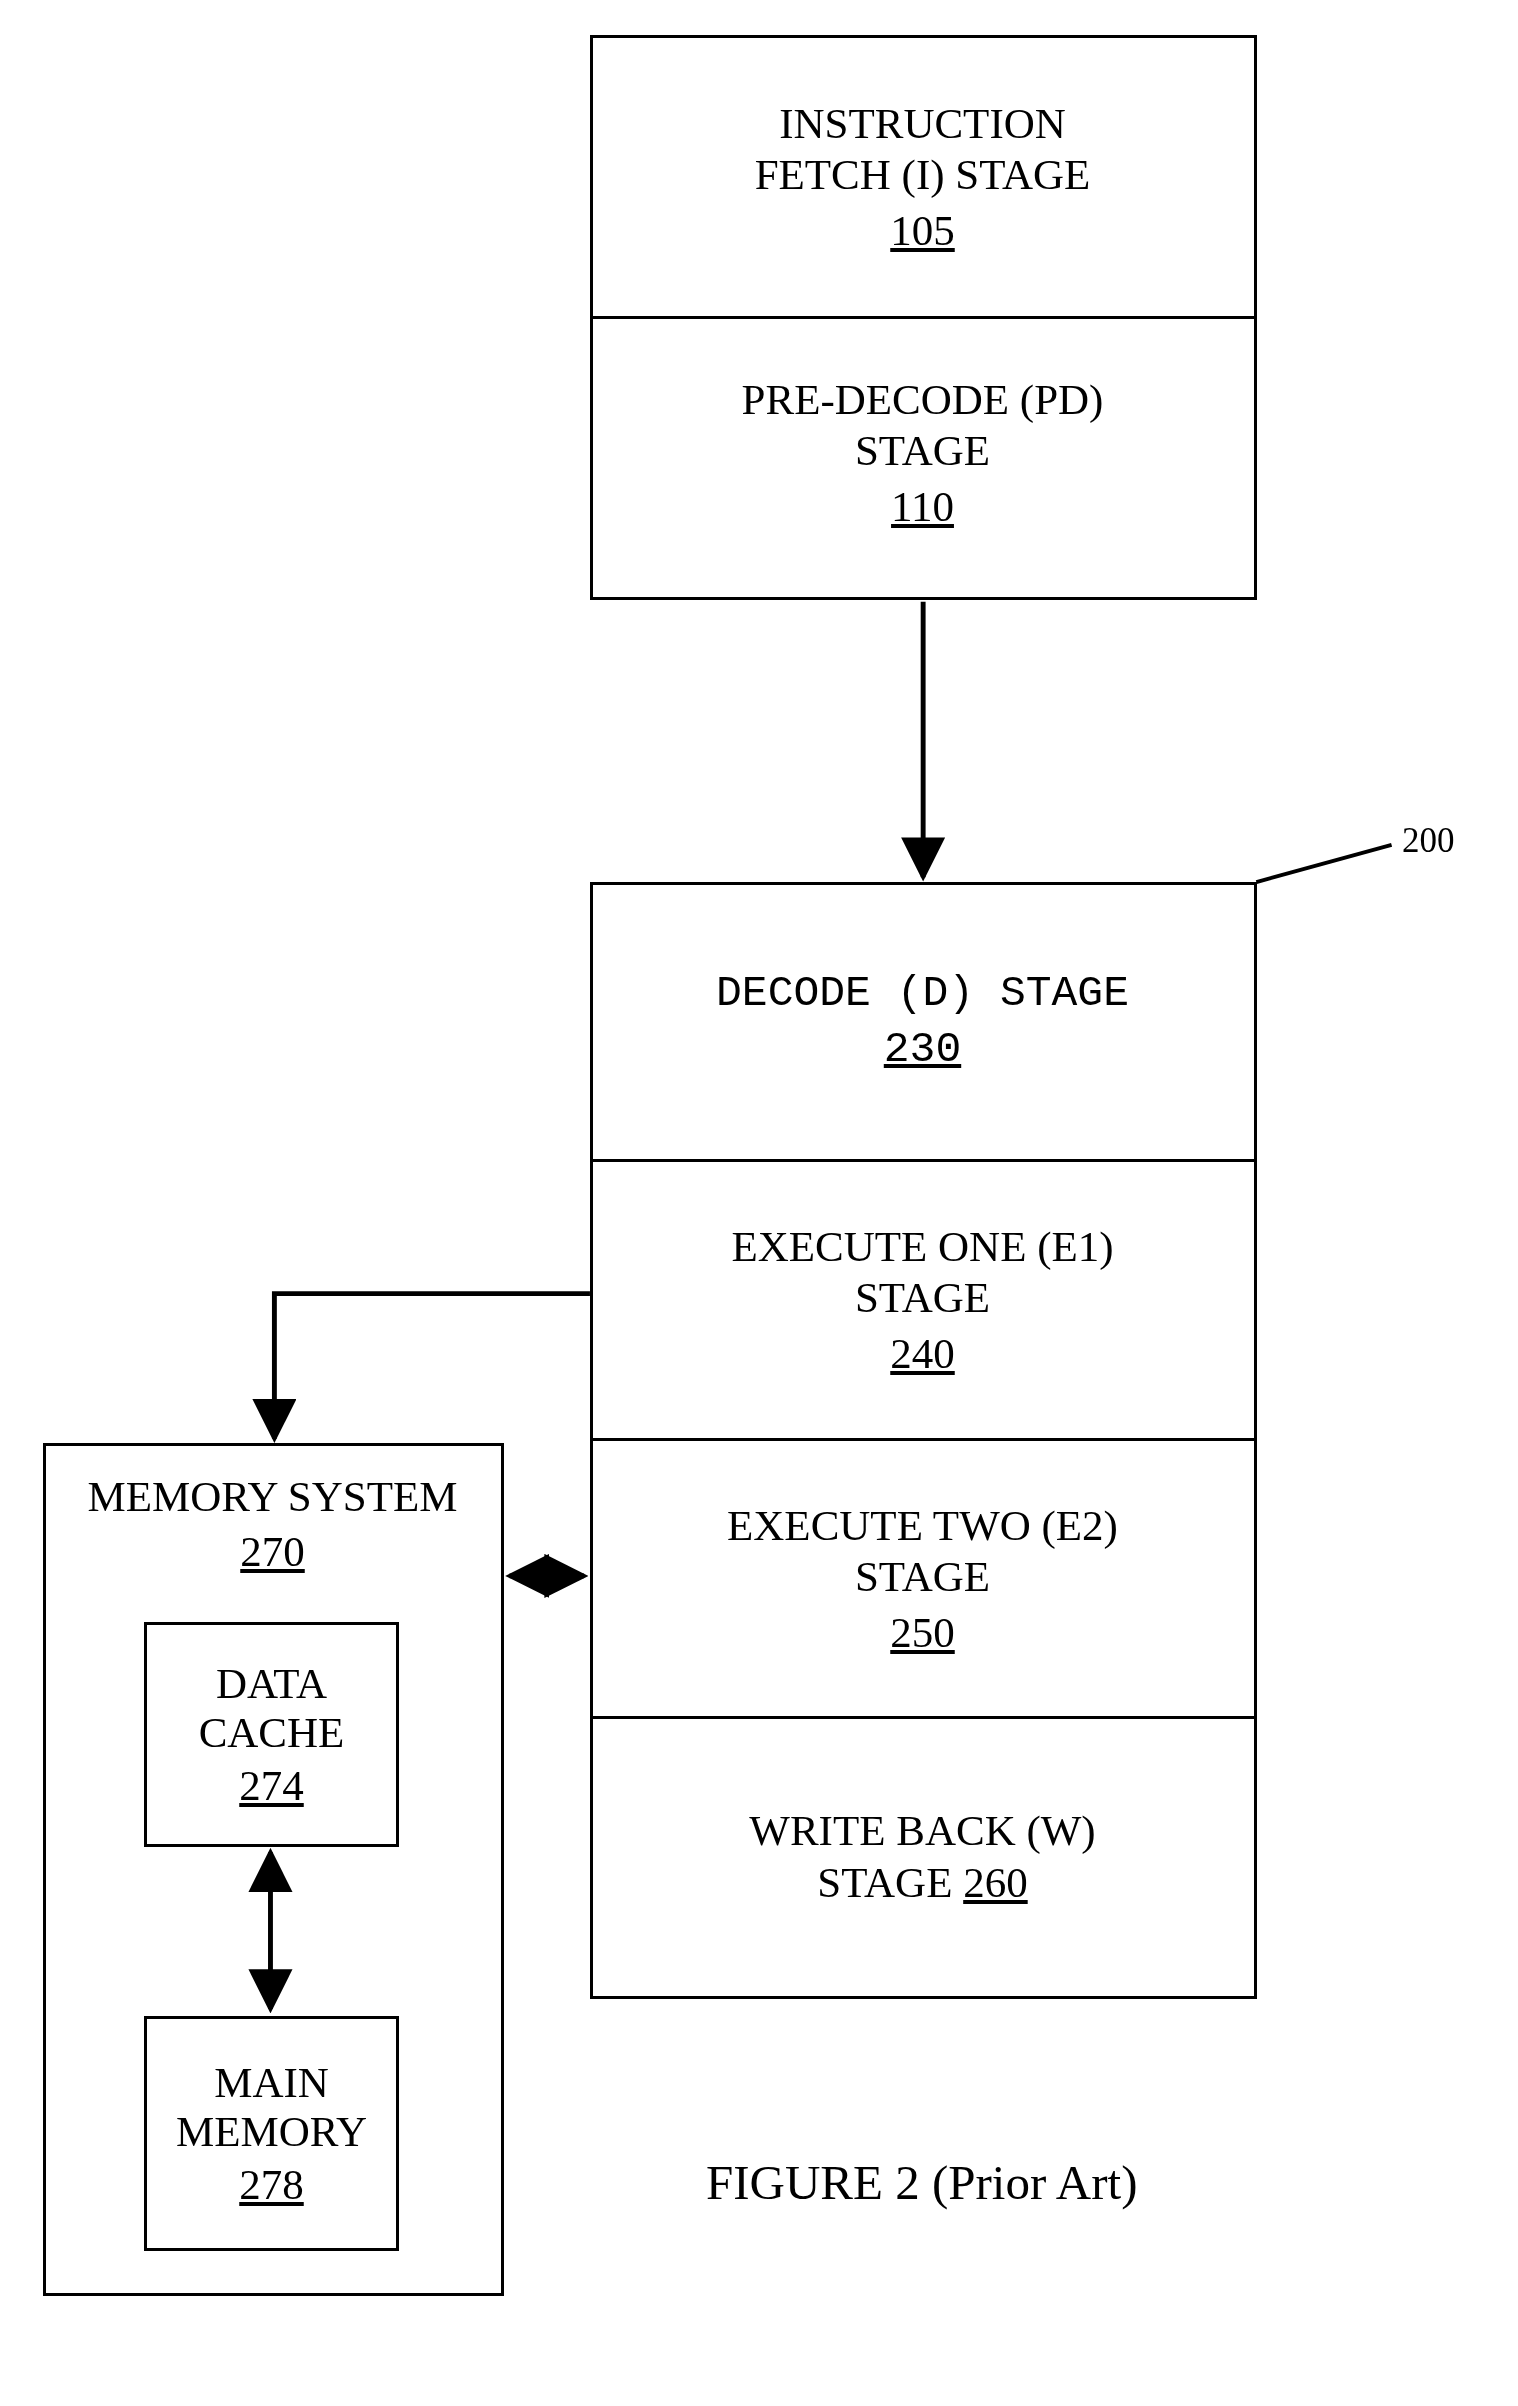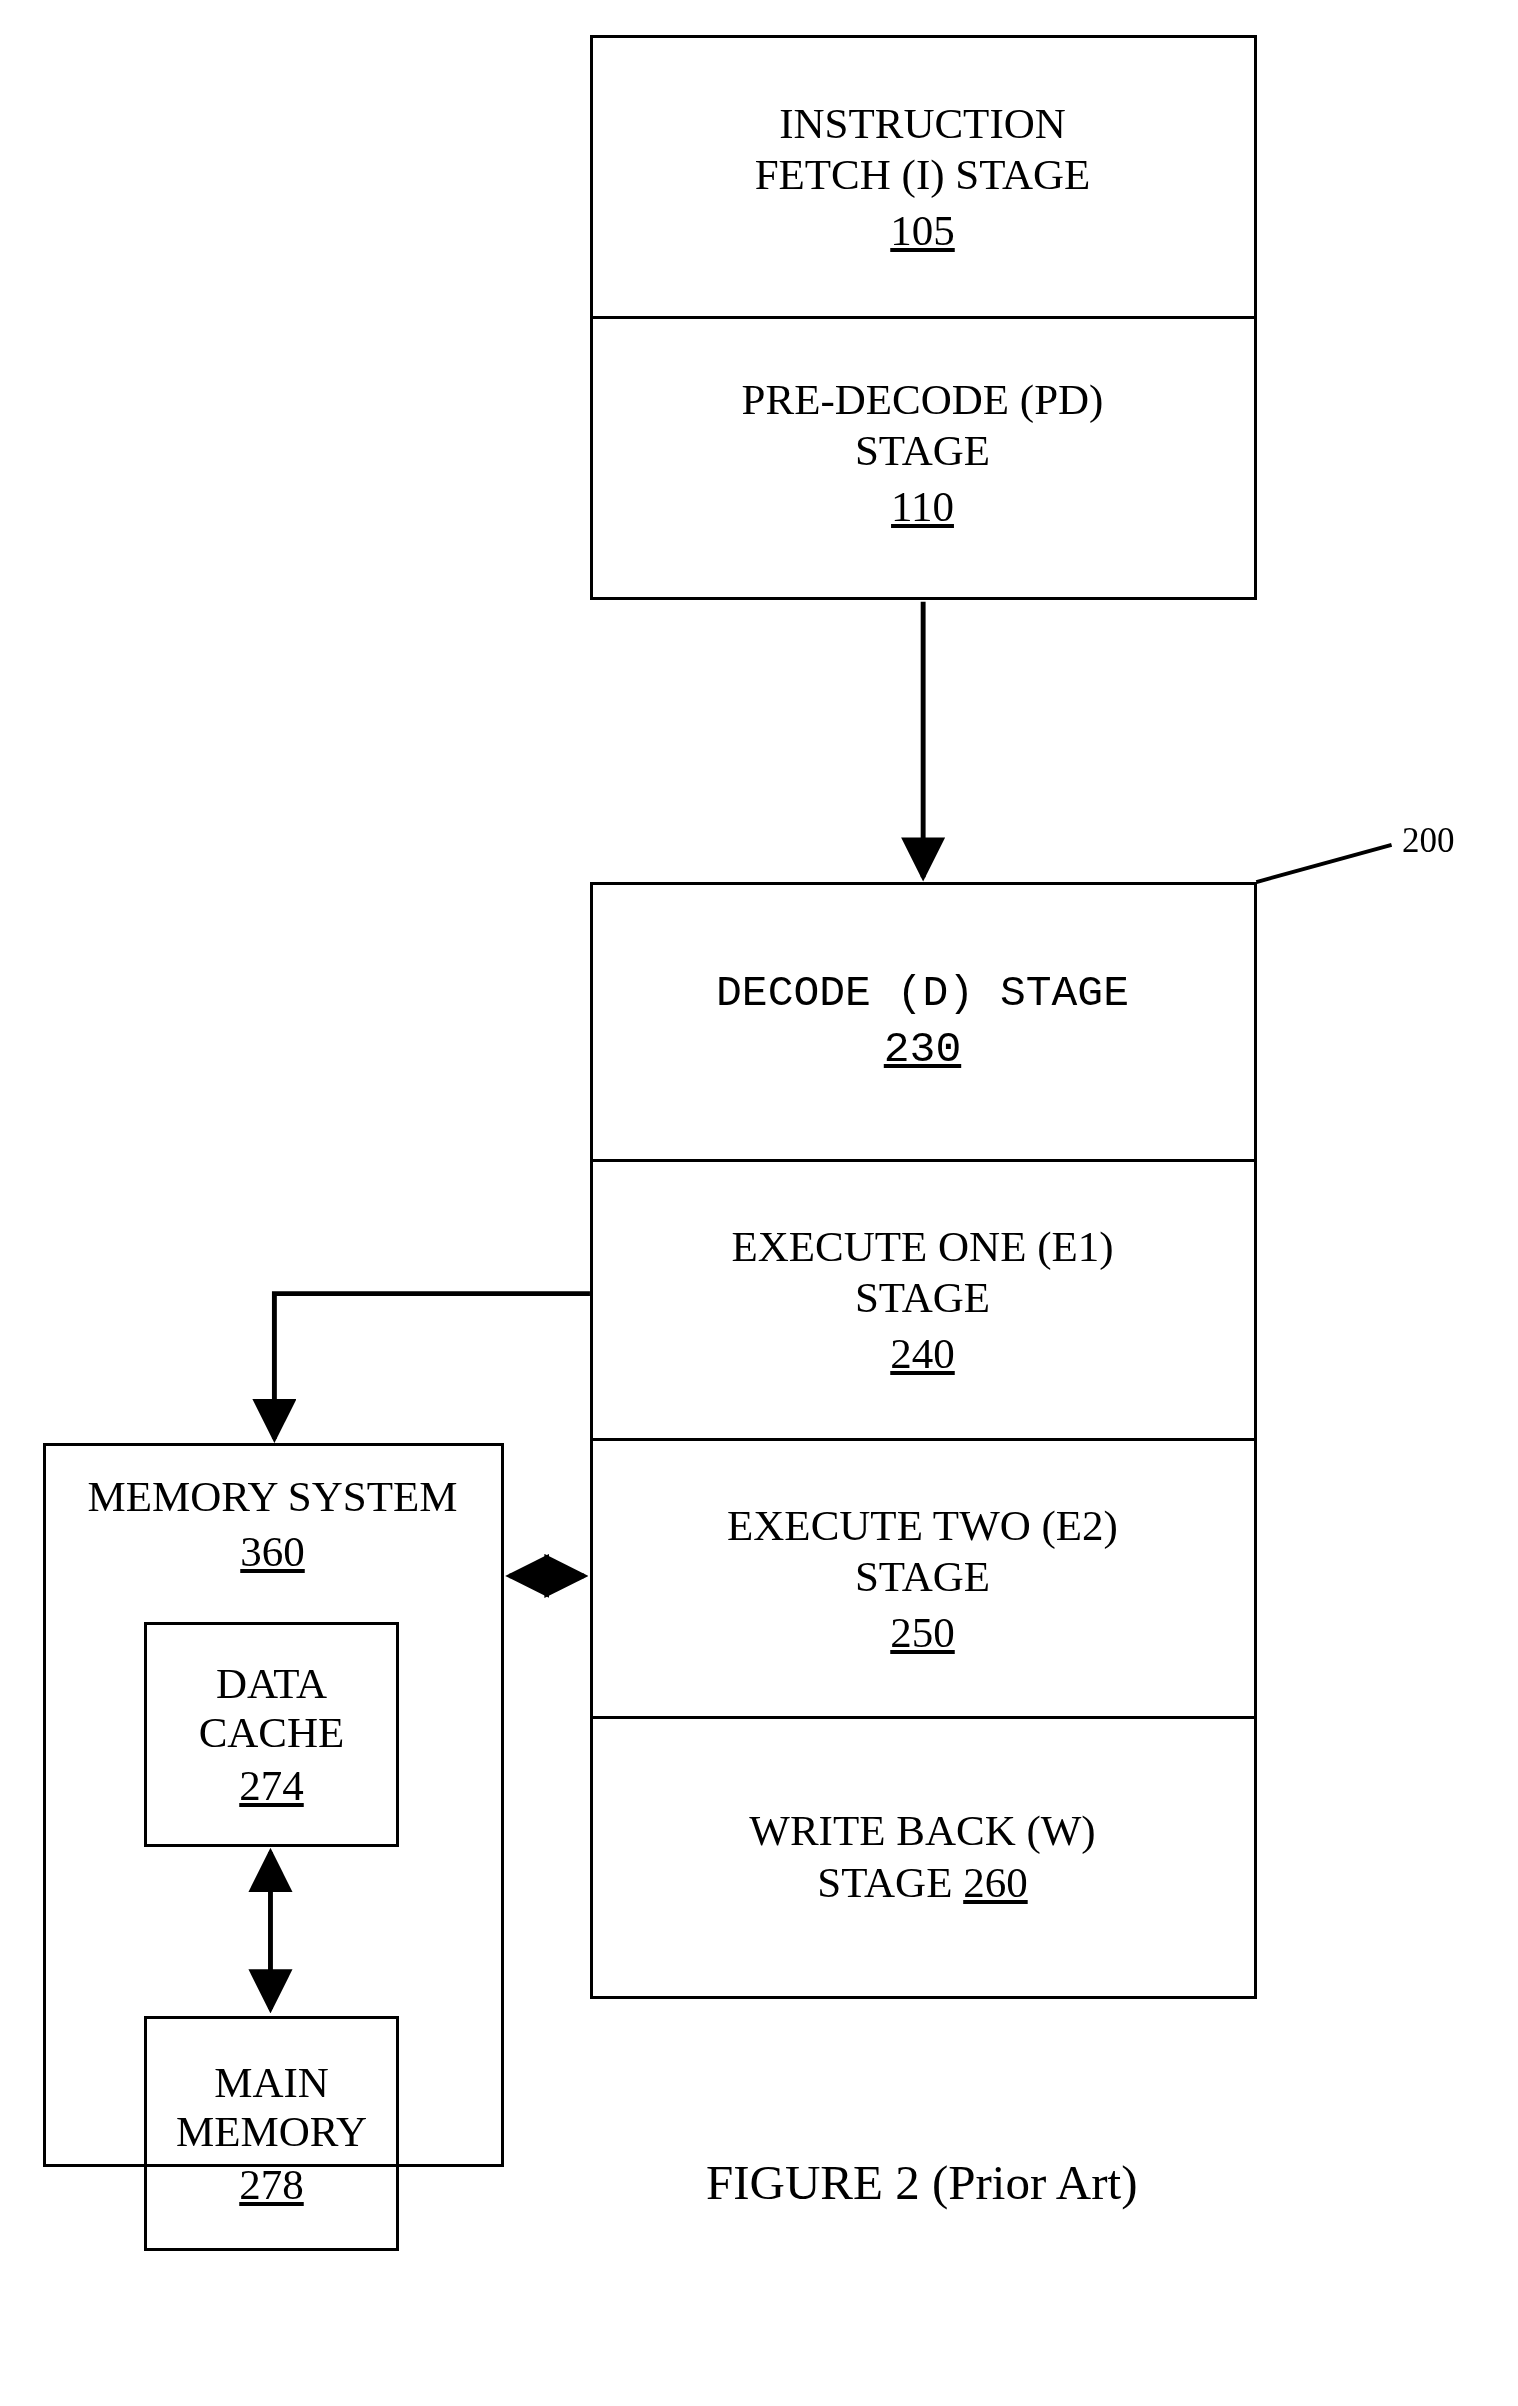--- a/index.html
+++ b/index.html
@@ -106,24 +106,24 @@
     <div class="hdiv" style="top:831px;"></div>
     <div class="cell" style="left:0; top:835px; width:659px; height:274px;justify-content:center;">
       <span class="line">WRITE BACK (W)</span>
       <span class="line">
         <span>STAGE</span>
         <span style="text-decoration:underline;">260</span>
       </span>
     </div>
   </div>
 
-  <div class="box" style="left:43px; top:1443px; width:461px; height:724px;">
+  <div class="box" style="left:43px; top:1443px; width:461px; height:853px;">
     <div class="cell" style="left:0; top:9.8px; width:453px; height:137px;">
       <span class="line">MEMORY SYSTEM</span>
-      <span class="ref">360</span>
+      <span class="ref">270</span>
     </div>
     <div class="mem-inner" style="left:98px; top:176px; width:255px; height:225px;">
       <span class="line">DATA</span>
       <span class="line">CACHE</span>
       <span class="ref">274</span>
     </div>
     <div class="mem-inner" style="left:98px; top:570px; width:255px; height:235px;">
       <span class="line">MAIN</span>
       <span class="line">MEMORY</span>
       <span class="ref">278</span>

